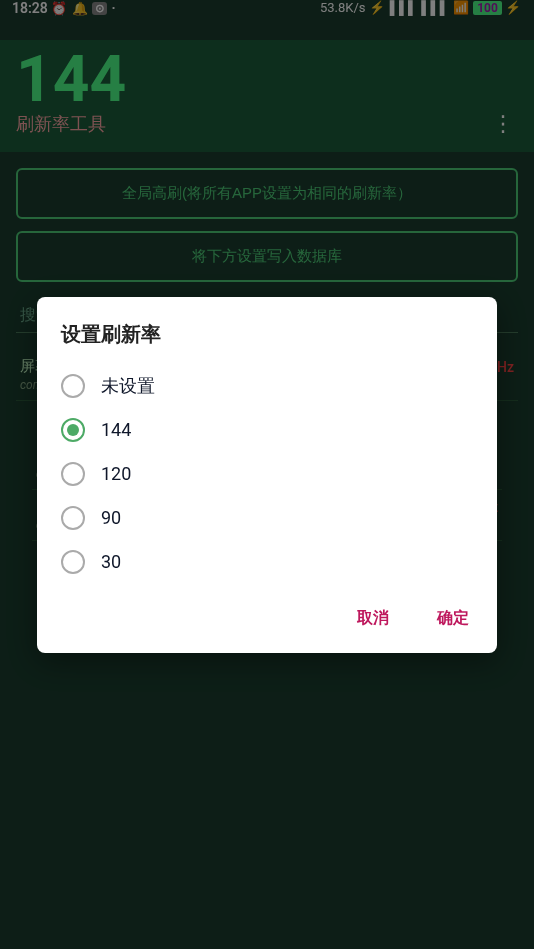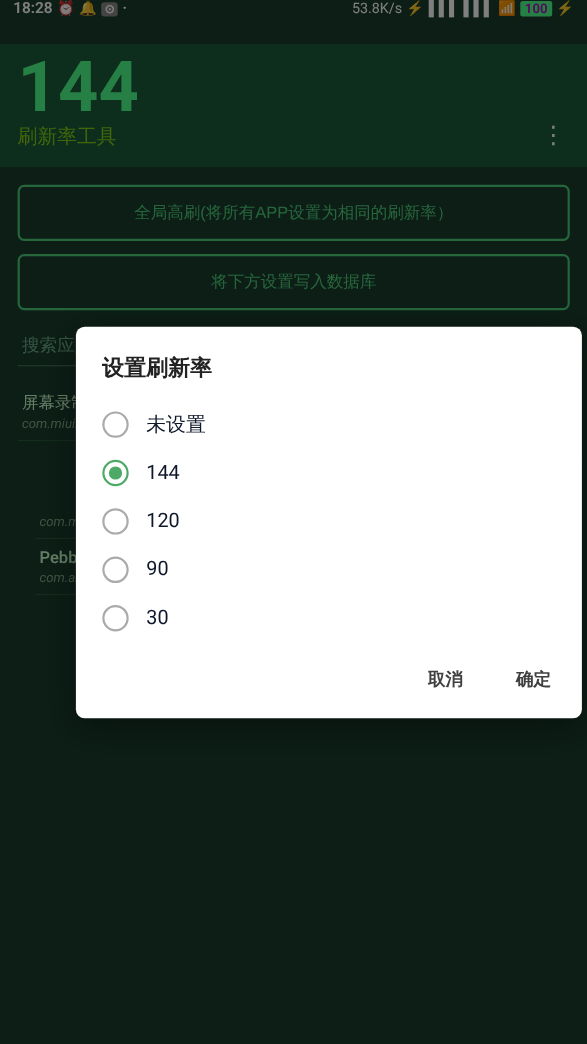--- a/index.html
+++ b/index.html
@@ -52,21 +52,21 @@
       flex-direction: column;
     }
     .app-big-number {
       font-size: 64px;
       font-weight: bold;
       color: #4dff88;
       line-height: 1;
     }
     .app-title-text {
       font-size: 18px;
-      color: #84cc16;
+      color: #fca5a5;
       margin-bottom: 4px;
     }
     .header-menu-icon {
       color: white;
       font-size: 22px;
       padding: 4px;
       cursor: pointer;
     }
 
     
@@ -157,21 +157,20 @@
       top: 50%;
       left: 50%;
       transform: translate(-50%, -50%);
       background: white;
       border-radius: 8px;
       width: 460px;
       max-width: 90%;
       z-index: 200;
       overflow: hidden;
       box-shadow: 0 8px 32px rgba(0,0,0,0.4);
-      margin-left: 32px;
     }
     .dialog-title {
       font-size: 20px;
       font-weight: bold;
       color: #222;
       padding: 24px 24px 16px 24px;
     }
     .dialog-options {
       padding: 0 16px 8px 16px;
     }
@@ -207,21 +206,21 @@
     }
     .dialog-actions {
       display: flex;
       justify-content: flex-end;
       padding: 8px 16px 16px 16px;
       gap: 24px;
     }
     .dialog-btn {
       font-size: 16px;
       font-weight: 600;
-      color: #404040;
+      color: #be185d;
       background: none;
       border: none;
       cursor: pointer;
       padding: 8px 12px;
     }
 
     
     .pagination-area {
       text-align: center;
       color: #88aa88;

